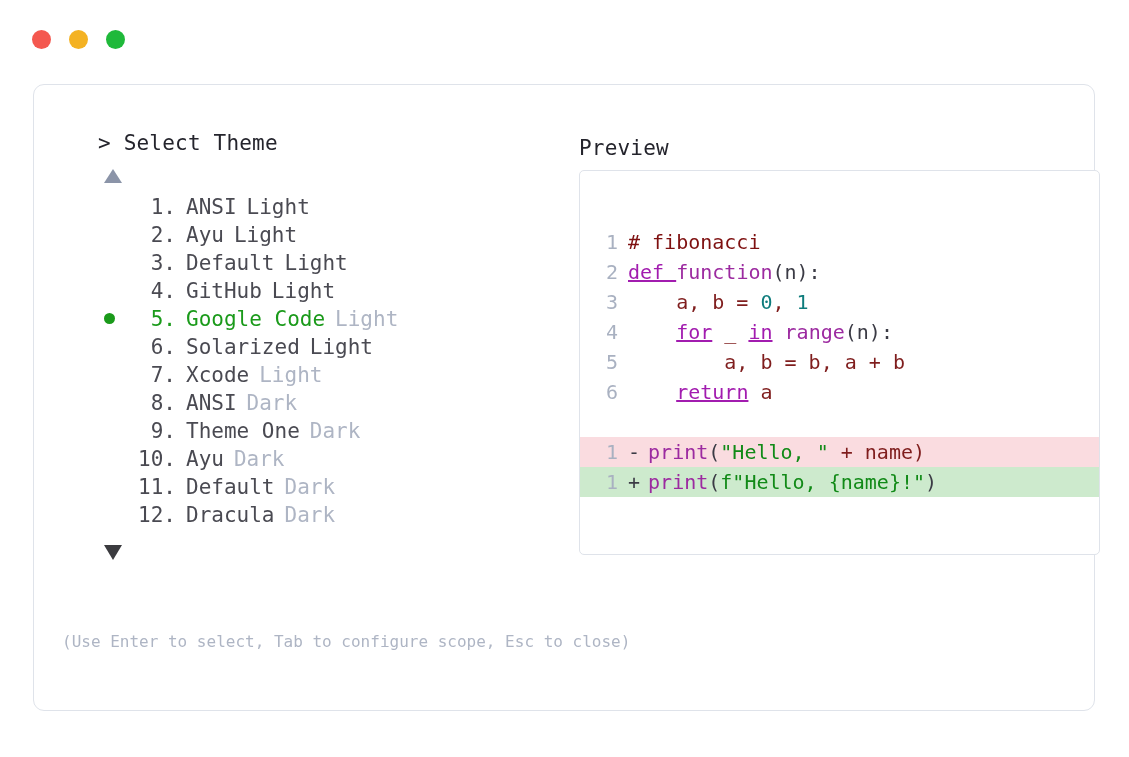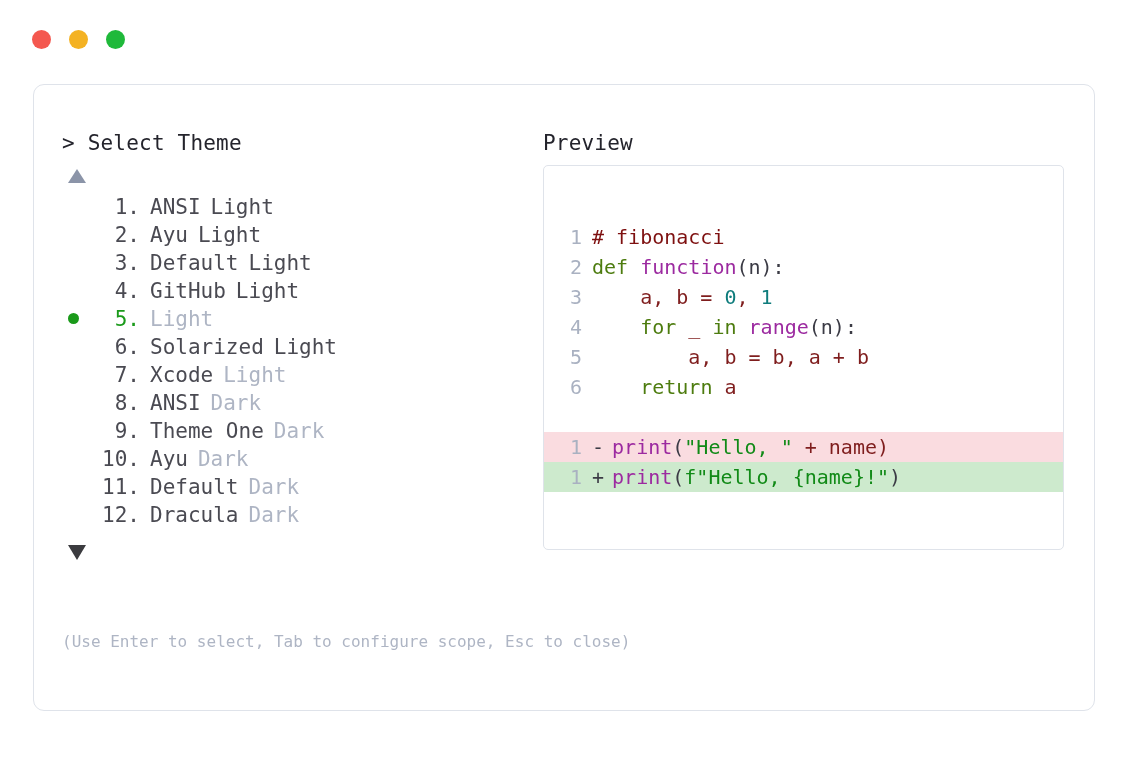--- a/index.html
+++ b/index.html
@@ -50,21 +50,22 @@
   #card-inner {
     position: absolute;
     left: 0; top: 0; right: 0; bottom: 0;
     padding: 46px 36px 0 28px;
     box-sizing: border-box;
   }
 
   
   #columns {
     display: flex;
-    align-items: flex-start;
+    align-items: center;
+    margin-left: 36px;
   }
   #left-col  { width: 478px; flex: none; }
   #right-col { flex: 1; }
 
   
   .panel-header {
     font-size: 21px;
     line-height: 24px;
     color: #24242c;
     letter-spacing: 0.2px;
@@ -167,21 +168,21 @@
     width: 38px;
     flex: none;
     text-align: right;
     color: #a9b1c1;
     padding-right: 10px;
   }
   .codetext { color: #3b3b45; }
 
   
   .tok-comment { color: #7e1010; }
-  .tok-kw      { color: #4d7c0f; }
+  .tok-kw      { color: #a21caf; text-decoration: underline; }
   .tok-fn      { color: #9c2aa0; }
   .tok-num     { color: #0e7c7c; }
   .tok-str     { color: #118a17; }
   .tok-plain   { color: #7f1d1d; }
   .tok-punct   { color: #3b3b45; }
 
   
   #diff-block { margin-top: 30px; }
   .diff-line {
     display: flex;
@@ -213,21 +214,21 @@
       <div id="left-col">
         <div class="panel-header">&gt; Select Theme</div>
 
         <div class="scroll-arrow" id="scroll-up-arrow"></div>
 
         <ul id="theme-list">
             <li class="theme-row"><span class="bullet-cell"></span><span class="idx-cell">1.</span><span class="name-cell">ANSI</span><span class="suffix-cell">Light</span></li>
             <li class="theme-row"><span class="bullet-cell"></span><span class="idx-cell">2.</span><span class="name-cell">Ayu</span><span class="suffix-cell">Light</span></li>
             <li class="theme-row"><span class="bullet-cell"></span><span class="idx-cell">3.</span><span class="name-cell">Default</span><span class="suffix-cell">Light</span></li>
             <li class="theme-row"><span class="bullet-cell"></span><span class="idx-cell">4.</span><span class="name-cell">GitHub</span><span class="suffix-cell">Light</span></li>
-            <li class="theme-row selected"><span class="bullet-cell"><span class="bullet-dot"></span></span><span class="idx-cell">5.</span><span class="suffix-cell suffix-dim">Light</span></li>
+            <li class="theme-row selected"><span class="bullet-cell"><span class="bullet-dot"></span></span><span class="idx-cell">5.</span><span class="name-cell">Google Code</span><span class="suffix-cell suffix-dim">Light</span></li>
             <li class="theme-row"><span class="bullet-cell"></span><span class="idx-cell">6.</span><span class="name-cell">Solarized</span><span class="suffix-cell">Light</span></li>
             <li class="theme-row"><span class="bullet-cell"></span><span class="idx-cell">7.</span><span class="name-cell">Xcode</span><span class="suffix-cell suffix-dim">Light</span></li>
             <li class="theme-row"><span class="bullet-cell"></span><span class="idx-cell">8.</span><span class="name-cell">ANSI</span><span class="suffix-cell suffix-dim">Dark</span></li>
             <li class="theme-row"><span class="bullet-cell"></span><span class="idx-cell">9.</span><span class="name-cell">Theme One</span><span class="suffix-cell suffix-dim">Dark</span></li>
             <li class="theme-row"><span class="bullet-cell"></span><span class="idx-cell">10.</span><span class="name-cell">Ayu</span><span class="suffix-cell suffix-dim">Dark</span></li>
             <li class="theme-row"><span class="bullet-cell"></span><span class="idx-cell">11.</span><span class="name-cell">Default</span><span class="suffix-cell suffix-dim">Dark</span></li>
             <li class="theme-row"><span class="bullet-cell"></span><span class="idx-cell">12.</span><span class="name-cell">Dracula</span><span class="suffix-cell suffix-dim">Dark</span></li>
           </ul>
 
         <div class="scroll-arrow" id="scroll-down-arrow"></div>

